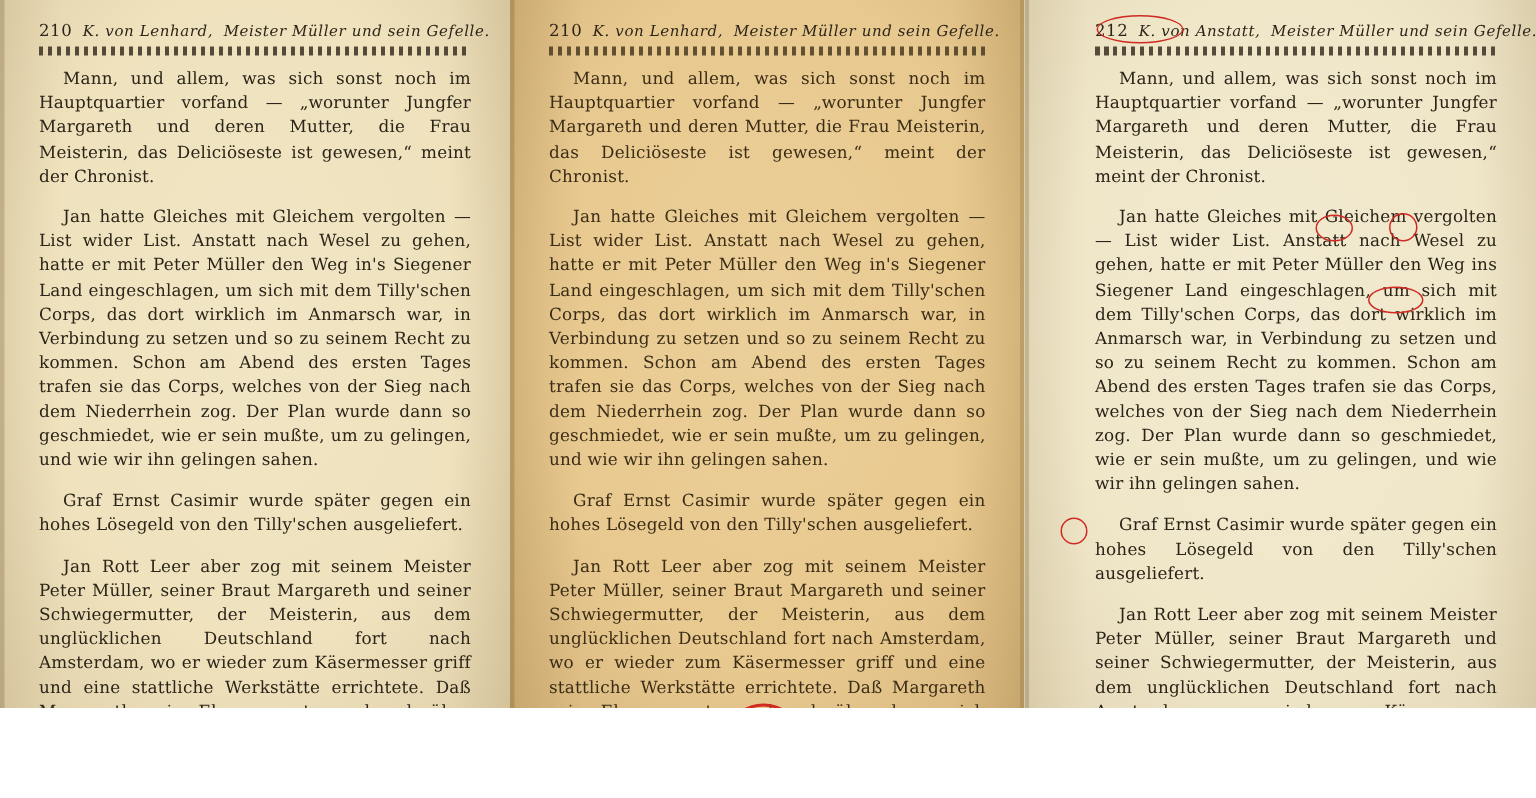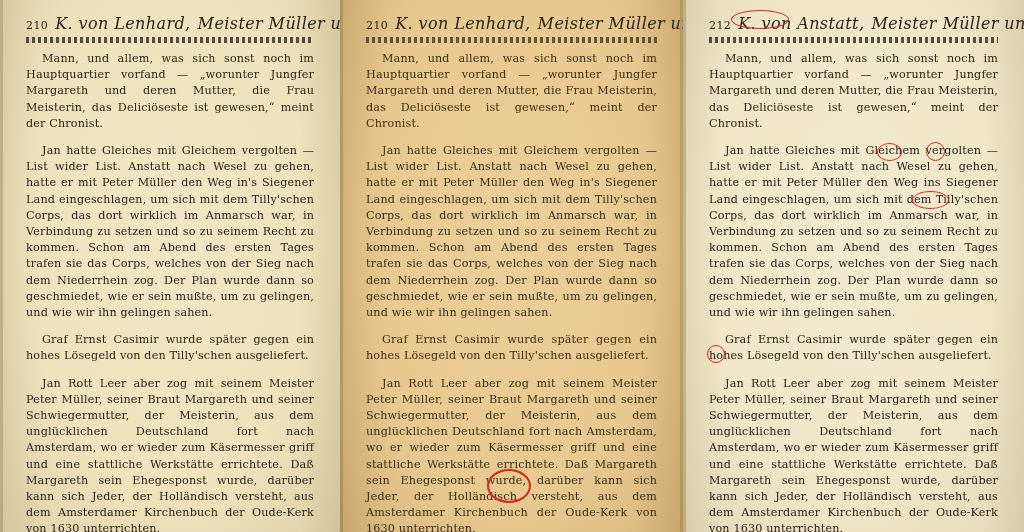--- a/index.html
+++ b/index.html
@@ -15,27 +15,27 @@
   }
   .sheet {
     position: relative;
     width: 1024px;
     height: 532px;
     display: flex;
     flex-direction: row;
   }
   .panel {
     position: relative;
-    height: 532px;
+    height: 472px;
     overflow: hidden;
     box-sizing: border-box;
   }
   .panel-a { width: 340px; background: #efe2bd; }
   .panel-b { width: 343px; background: #e8c98f; }
-  .panel-c { width: 341px; background: #f0e7c9; }
+  .panel-c { width: 341px; background: #f0e7c9; padding-left: 21px; }
 
   
   .panel::after {
     content: "";
     position: absolute;
     inset: 0;
     pointer-events: none;
     background:
       radial-gradient(ellipse at 50% 45%, rgba(255,255,255,0.10) 0%, rgba(0,0,0,0.0) 55%, rgba(90,60,20,0.10) 100%);
   }
@@ -72,21 +72,21 @@
     align-items: baseline;
     gap: 7px;
     margin-bottom: 4px;
     font-style: italic;
   }
   .folio {
     font-style: normal;
     font-size: 11px;
   }
   .head-title {
-    font-size: 16px;
+    font-size: 10px;
   }
 
   .rule {
     height: 6px;
     margin: 2px 0 8px 0;
     background-image:
       repeating-linear-gradient(to right,
         #3a3022 0px, #3a3022 3px,
         transparent 3px, transparent 6px);
     opacity: 0.85;

